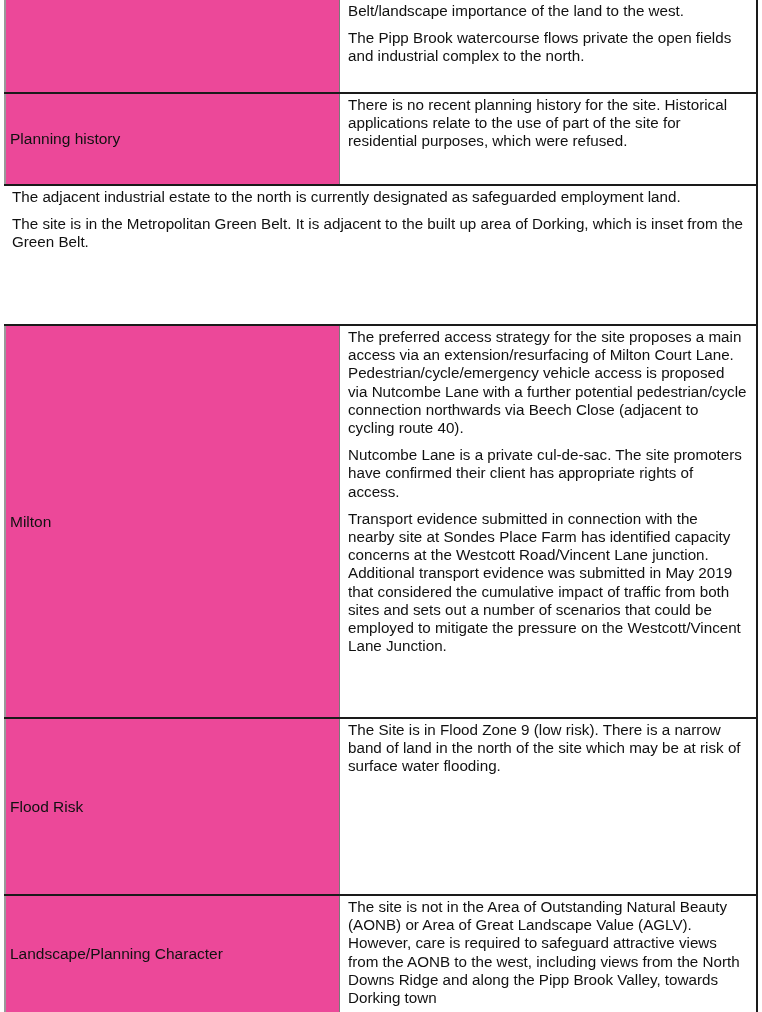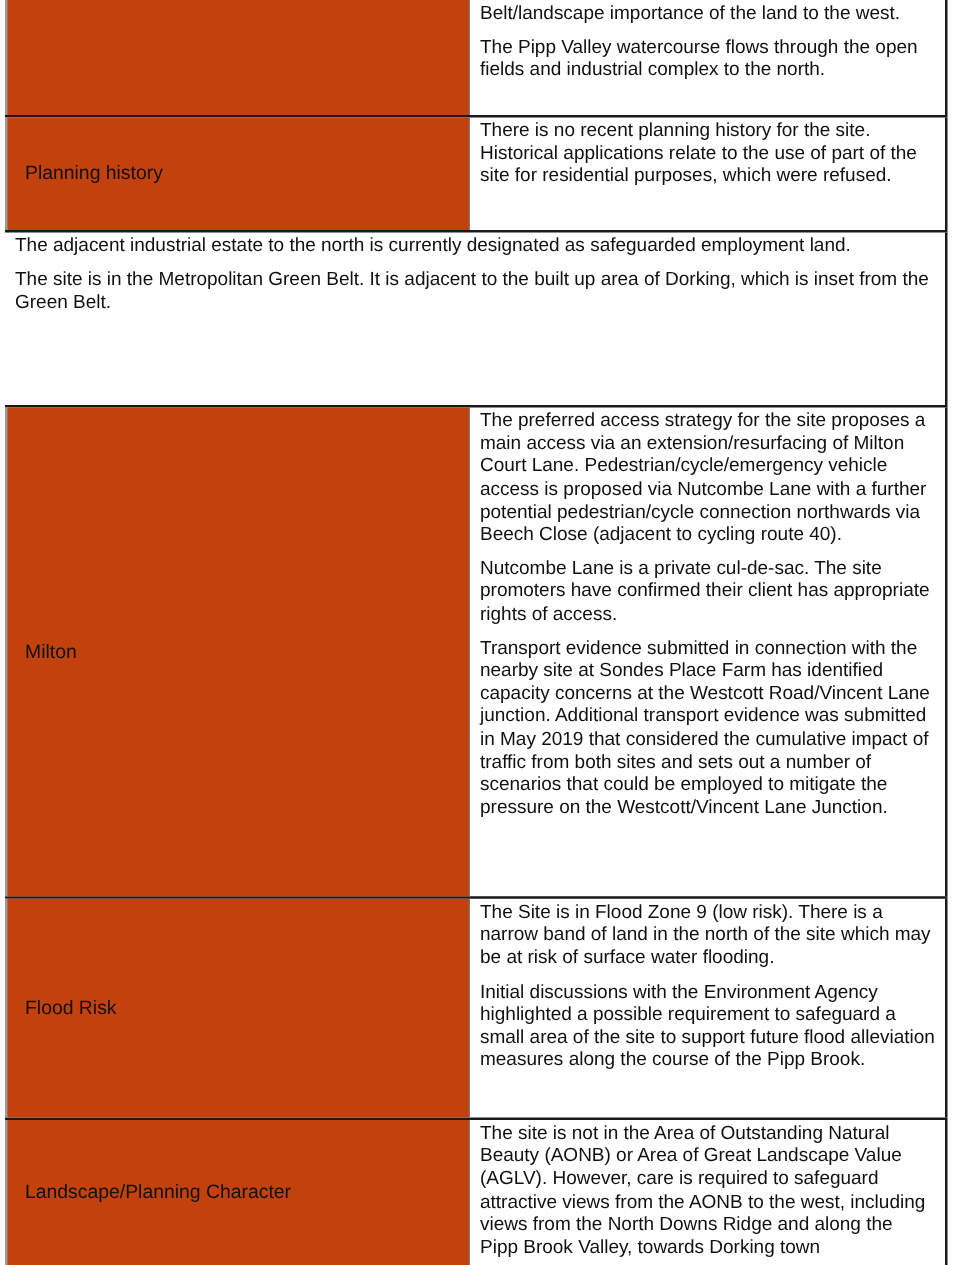--- a/index.html
+++ b/index.html
@@ -1,37 +1,37 @@
 <!DOCTYPE html>
 <html><head>
 <meta charset="utf-8">
 <style>
   html, body { margin: 0; padding: 0; background: #ffffff; }
   body { width: 762px; height: 1012px; overflow: hidden; position: relative;
          font-family: "Liberation Sans", sans-serif; color: #111; }
   .tbl { position: absolute; left: 4px; top: 0; width: 754px; border-collapse: collapse; }
   .row { display: flex; border-bottom: 2px solid #1a1a1a; box-sizing: border-box; }
-  .lab { width: 372px; flex: none; background: #c2410c; border-left: 2px solid #9a9a9a;
+  .lab { width: 336px; flex: none; background: #ec4899; border-left: 2px solid #9a9a9a;
          border-right: 1px solid #7a7a7a; box-sizing: border-box; display: flex; align-items: center;
-         padding-left: 14px; font-size: 15.5px; }
+         padding-left: 4px; font-size: 15.5px; }
   .txt { flex: 1; padding: 2px 8px 8px 8px; font-size: 15.2px; line-height: 18.2px;
          border-right: 2px solid #1a1a1a; box-sizing: border-box; }
   .txt p { margin: 0 0 9px 0; }
   .txt p:last-child { margin-bottom: 0; }
 </style>
 </head>
 <body>
 
 <div class="tbl">
 
   <div class="row" style="height:94px;">
     <div class="lab"></div>
     <div class="txt">
       <p>Belt/landscape importance of the land to the west.</p>
-      <p>The Pipp Valley watercourse flows through the open fields and industrial complex to the north.</p>
+      <p>The Pipp Brook watercourse flows private the open fields and industrial complex to the north.</p>
     </div>
   </div>
 
   <div class="row" style="height:92px;">
     <div class="lab">Planning history</div>
     <div class="txt">
       <p>There is no recent planning history for the site. Historical applications relate to the use of part of the site for residential purposes, which were refused.</p>
     </div>
   </div>
 
@@ -48,21 +48,20 @@
       <p>The preferred access strategy for the site proposes a main access via an extension/resurfacing of Milton Court Lane. Pedestrian/cycle/emergency vehicle access is proposed via Nutcombe Lane with a further potential pedestrian/cycle connection northwards via Beech Close (adjacent to cycling route 40).</p>
       <p>Nutcombe Lane is a private cul-de-sac.  The site promoters have confirmed their client has appropriate rights of access.</p>
       <p>Transport evidence submitted in connection with the nearby site at Sondes Place Farm has identified capacity concerns at the Westcott Road/Vincent Lane junction.  Additional transport evidence was submitted in May 2019 that considered the cumulative impact of traffic from both sites and sets out a number of scenarios that could be employed to mitigate the pressure on the Westcott/Vincent Lane Junction.</p>
     </div>
   </div>
 
   <div class="row" style="height:177px;">
     <div class="lab">Flood Risk</div>
     <div class="txt">
       <p>The Site is in Flood Zone 9 (low risk).  There is a narrow band of land in the north of the site which may be at risk of surface water flooding.</p>
-      <p>Initial discussions with the Environment Agency highlighted a possible requirement to safeguard a small area of the site to support future flood alleviation measures along the course of the Pipp Brook.</p>
     </div>
   </div>
 
   <div class="row" style="height:116px; border-bottom:none;">
     <div class="lab">Landscape/Planning Character</div>
     <div class="txt">
       <p>The site is not in the Area of Outstanding Natural Beauty (AONB) or Area of Great Landscape Value (AGLV).  However, care is required to safeguard attractive views from the AONB to the west, including views from the North Downs Ridge and along the Pipp Brook Valley, towards Dorking town</p>
     </div>
   </div>
 

